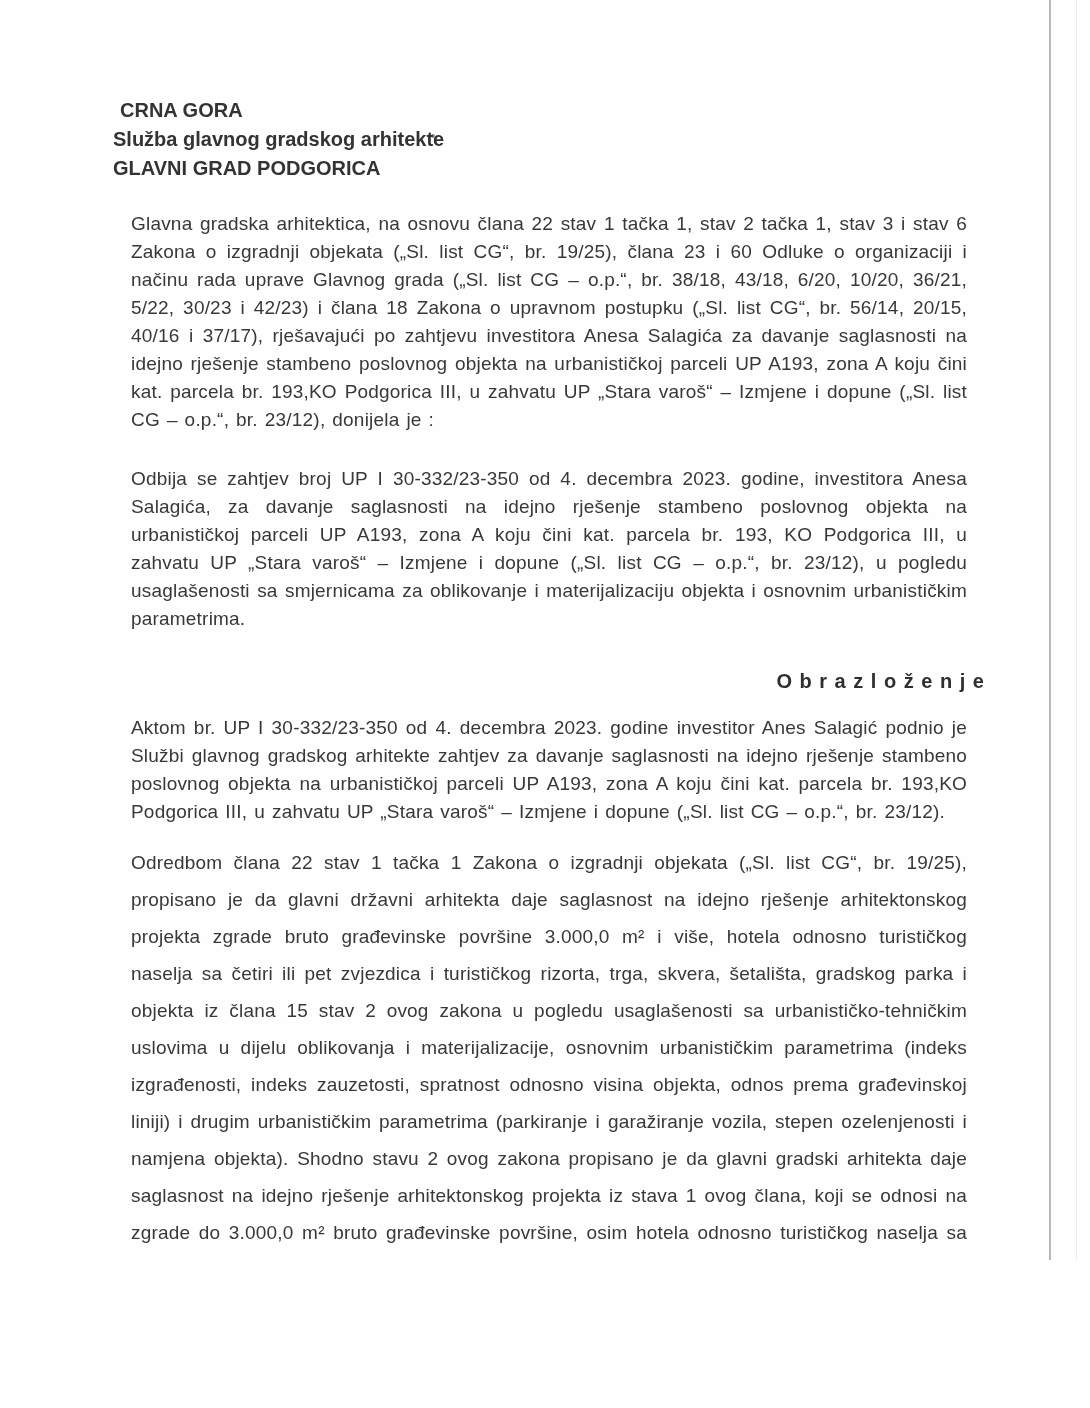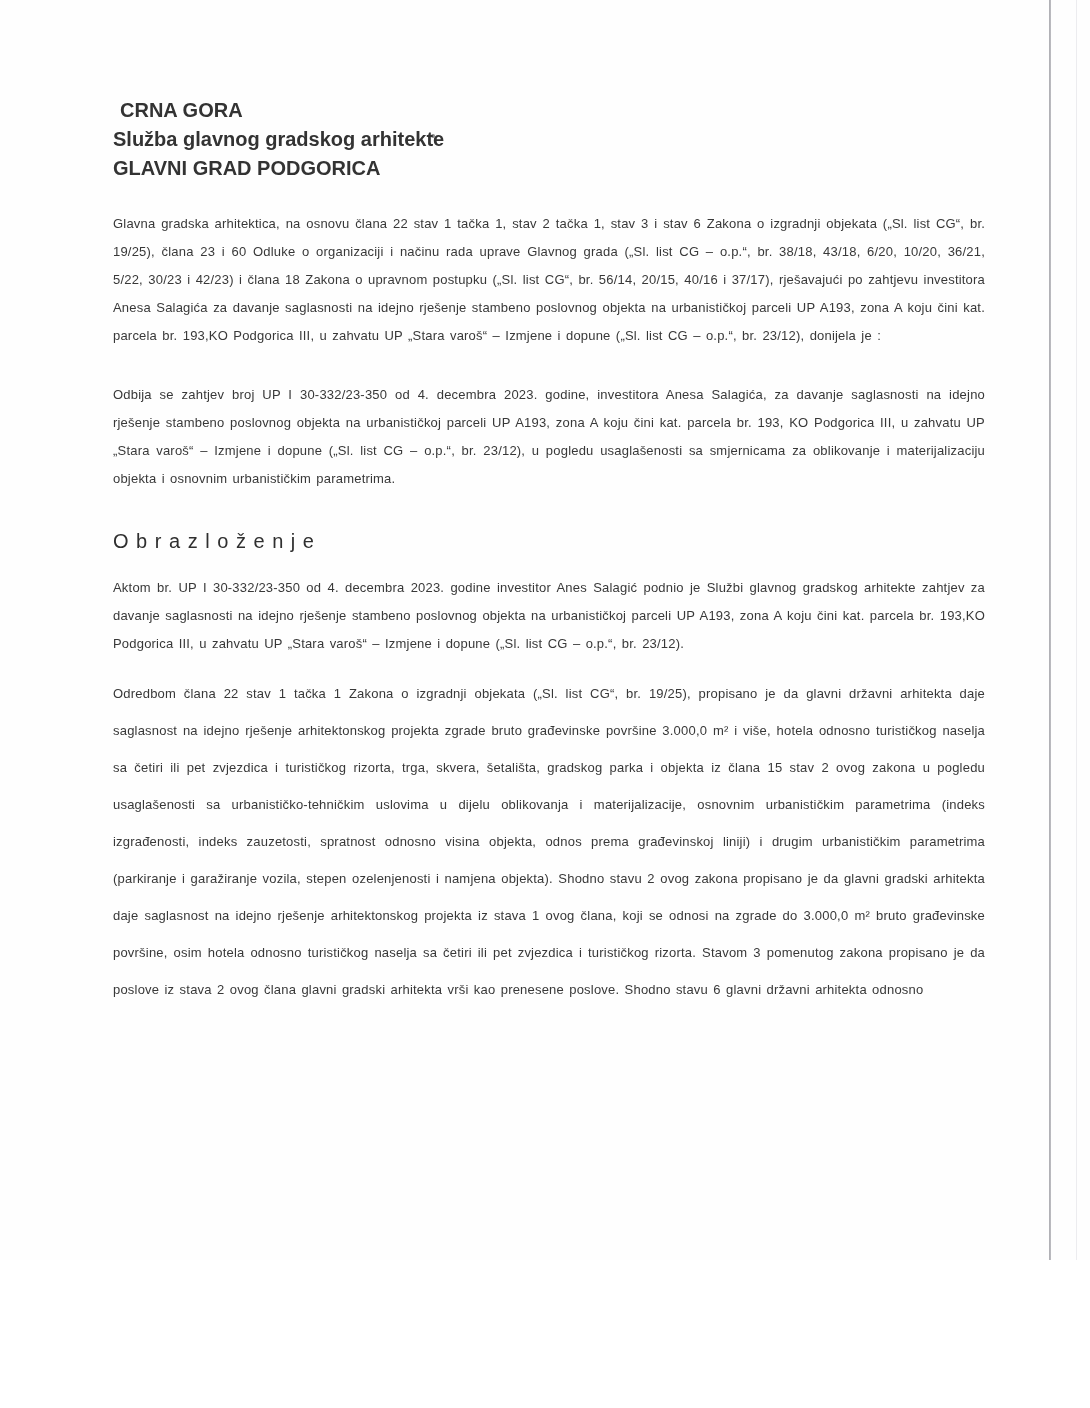--- a/index.html
+++ b/index.html
@@ -55,42 +55,42 @@
     line-height: 29px;
     color: #333333;
   }
   .letterhead .indent { padding-left: 7px; }
   .meta {
     margin-top: 26px;
     font-size: 19.5px;
     line-height: 29px;
   }
   .para {
-    margin: 0;
+    margin: 18px;
     text-align: justify;
-    font-size: 13px;
+    font-size: 19px;
     line-height: 28px;
     letter-spacing: 0.2px;
     word-spacing: 1.5px;
   }
   .para-preamble { margin-top: 27px; }
   .heading-main {
     margin: 36px 0 0 0;
     text-align: center;
     font-size: 22px;
     font-weight: bold;
     letter-spacing: 2px;
     color: #2f2f2f;
   }
   .para-decision { margin-top: 31px; }
   .heading-sub {
     margin: 37px 0 0 0;
-    text-align: left;
+    text-align: right;
     font-size: 20px;
-    font-weight: normal;
+    font-weight: bold;
     letter-spacing: 1px;
     color: #2f2f2f;
   }
   .para-rationale-1 { margin-top: 21px; }
   .para-rationale-2 { margin-top: 17px; line-height: 37px; }
 </style>
 </head>
 <body>
 
 <div class="page">

